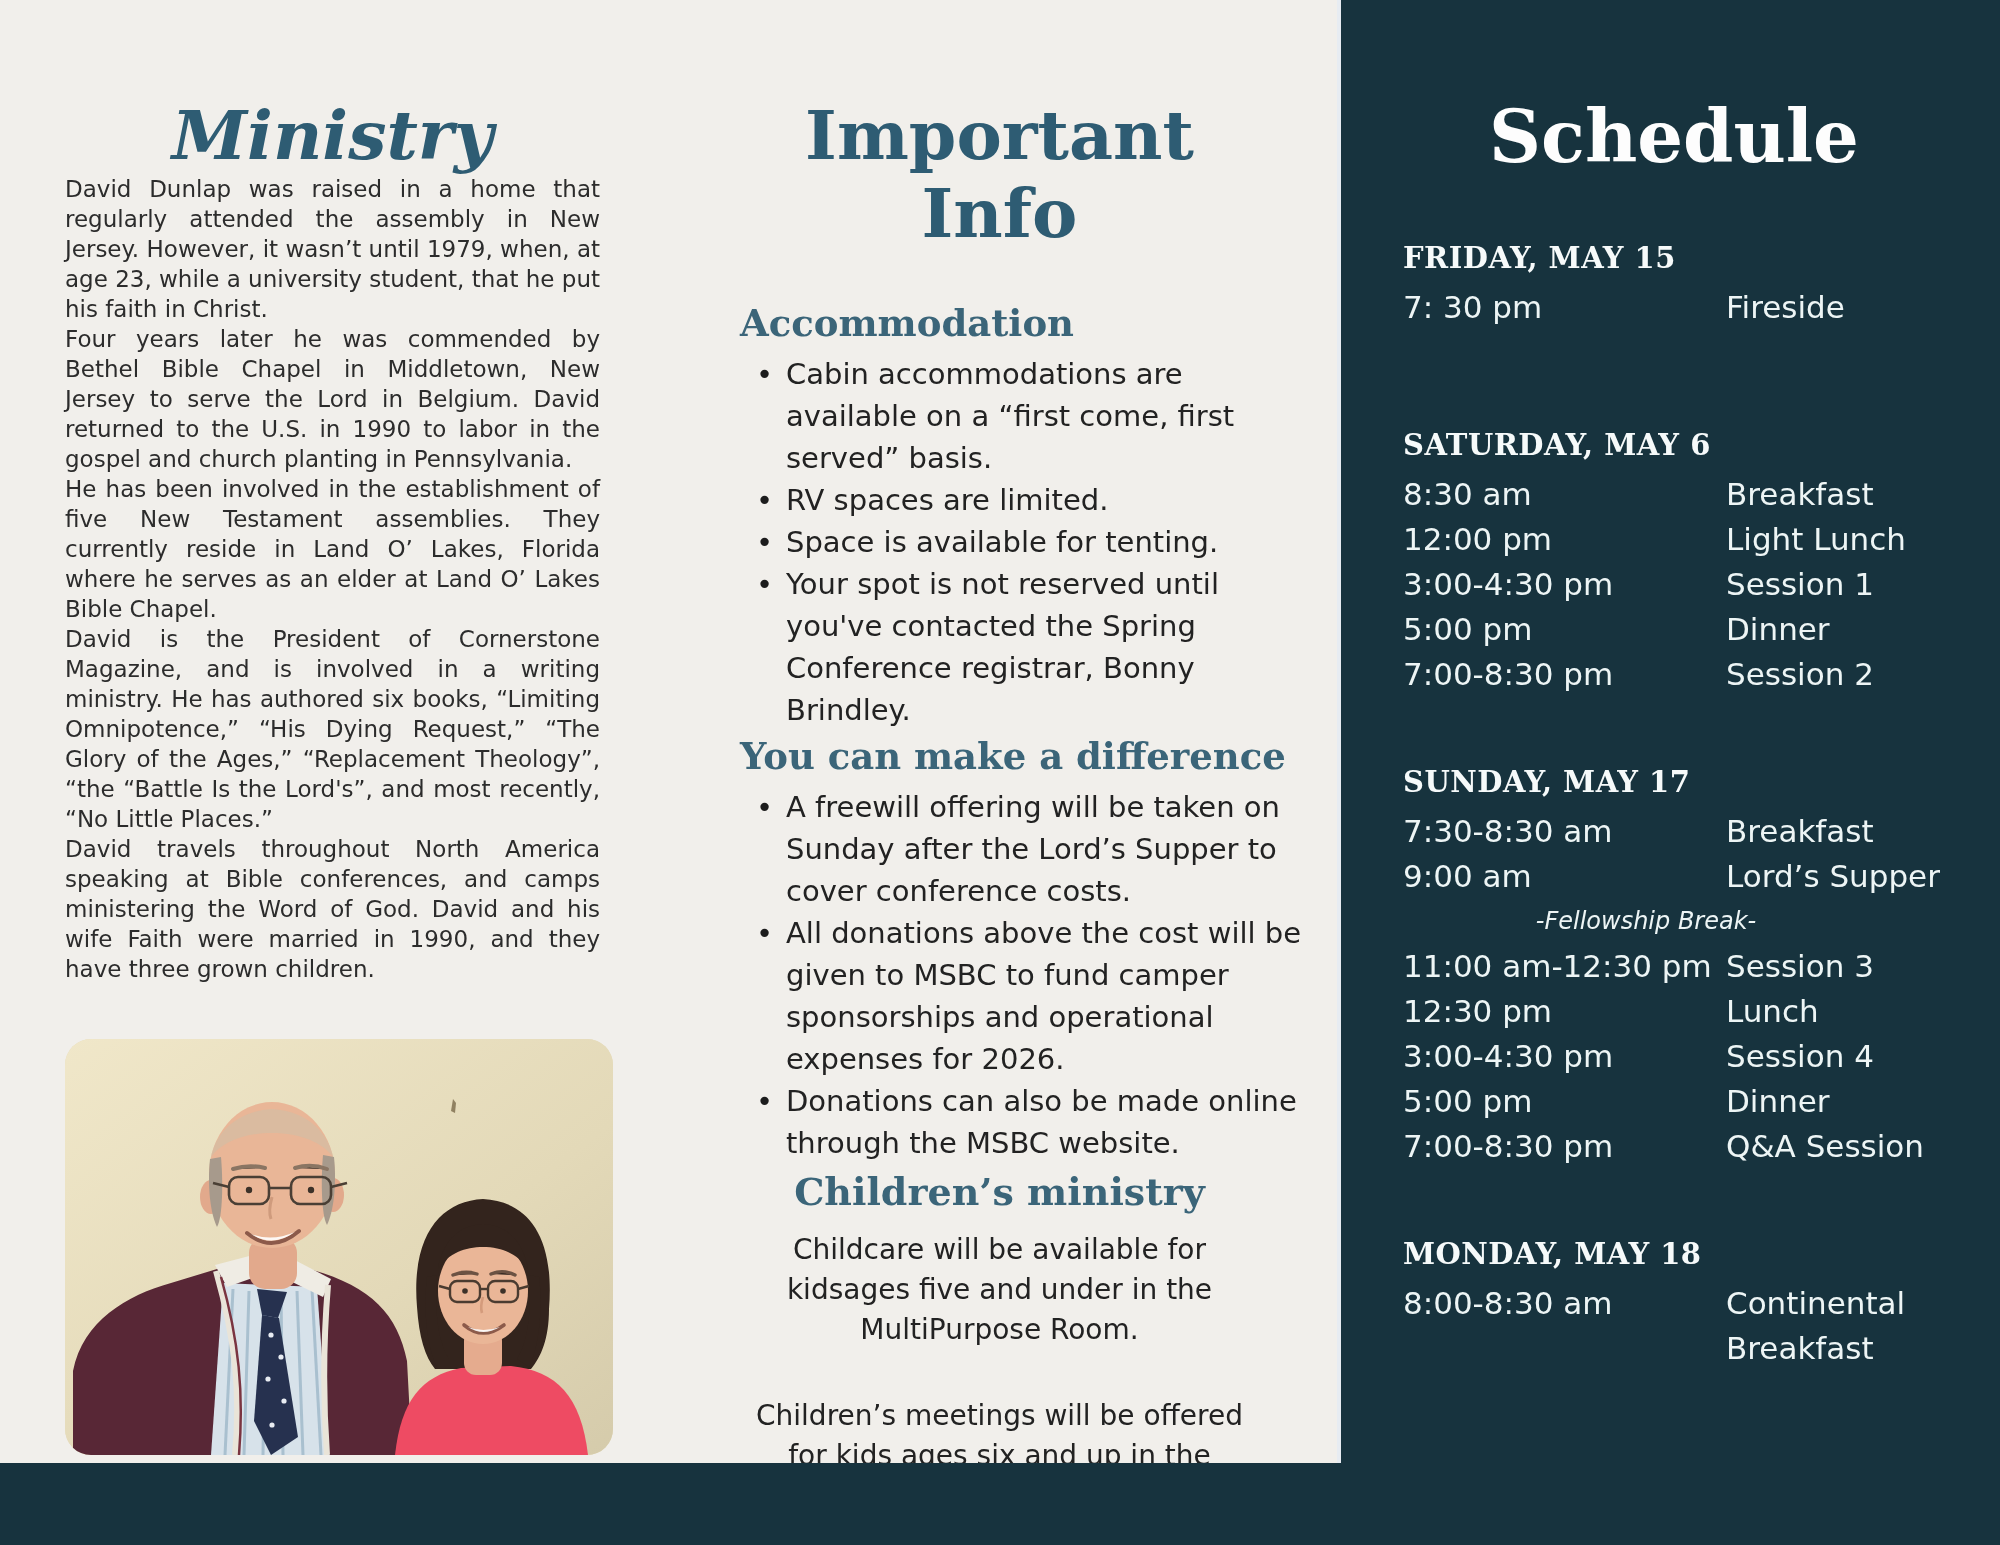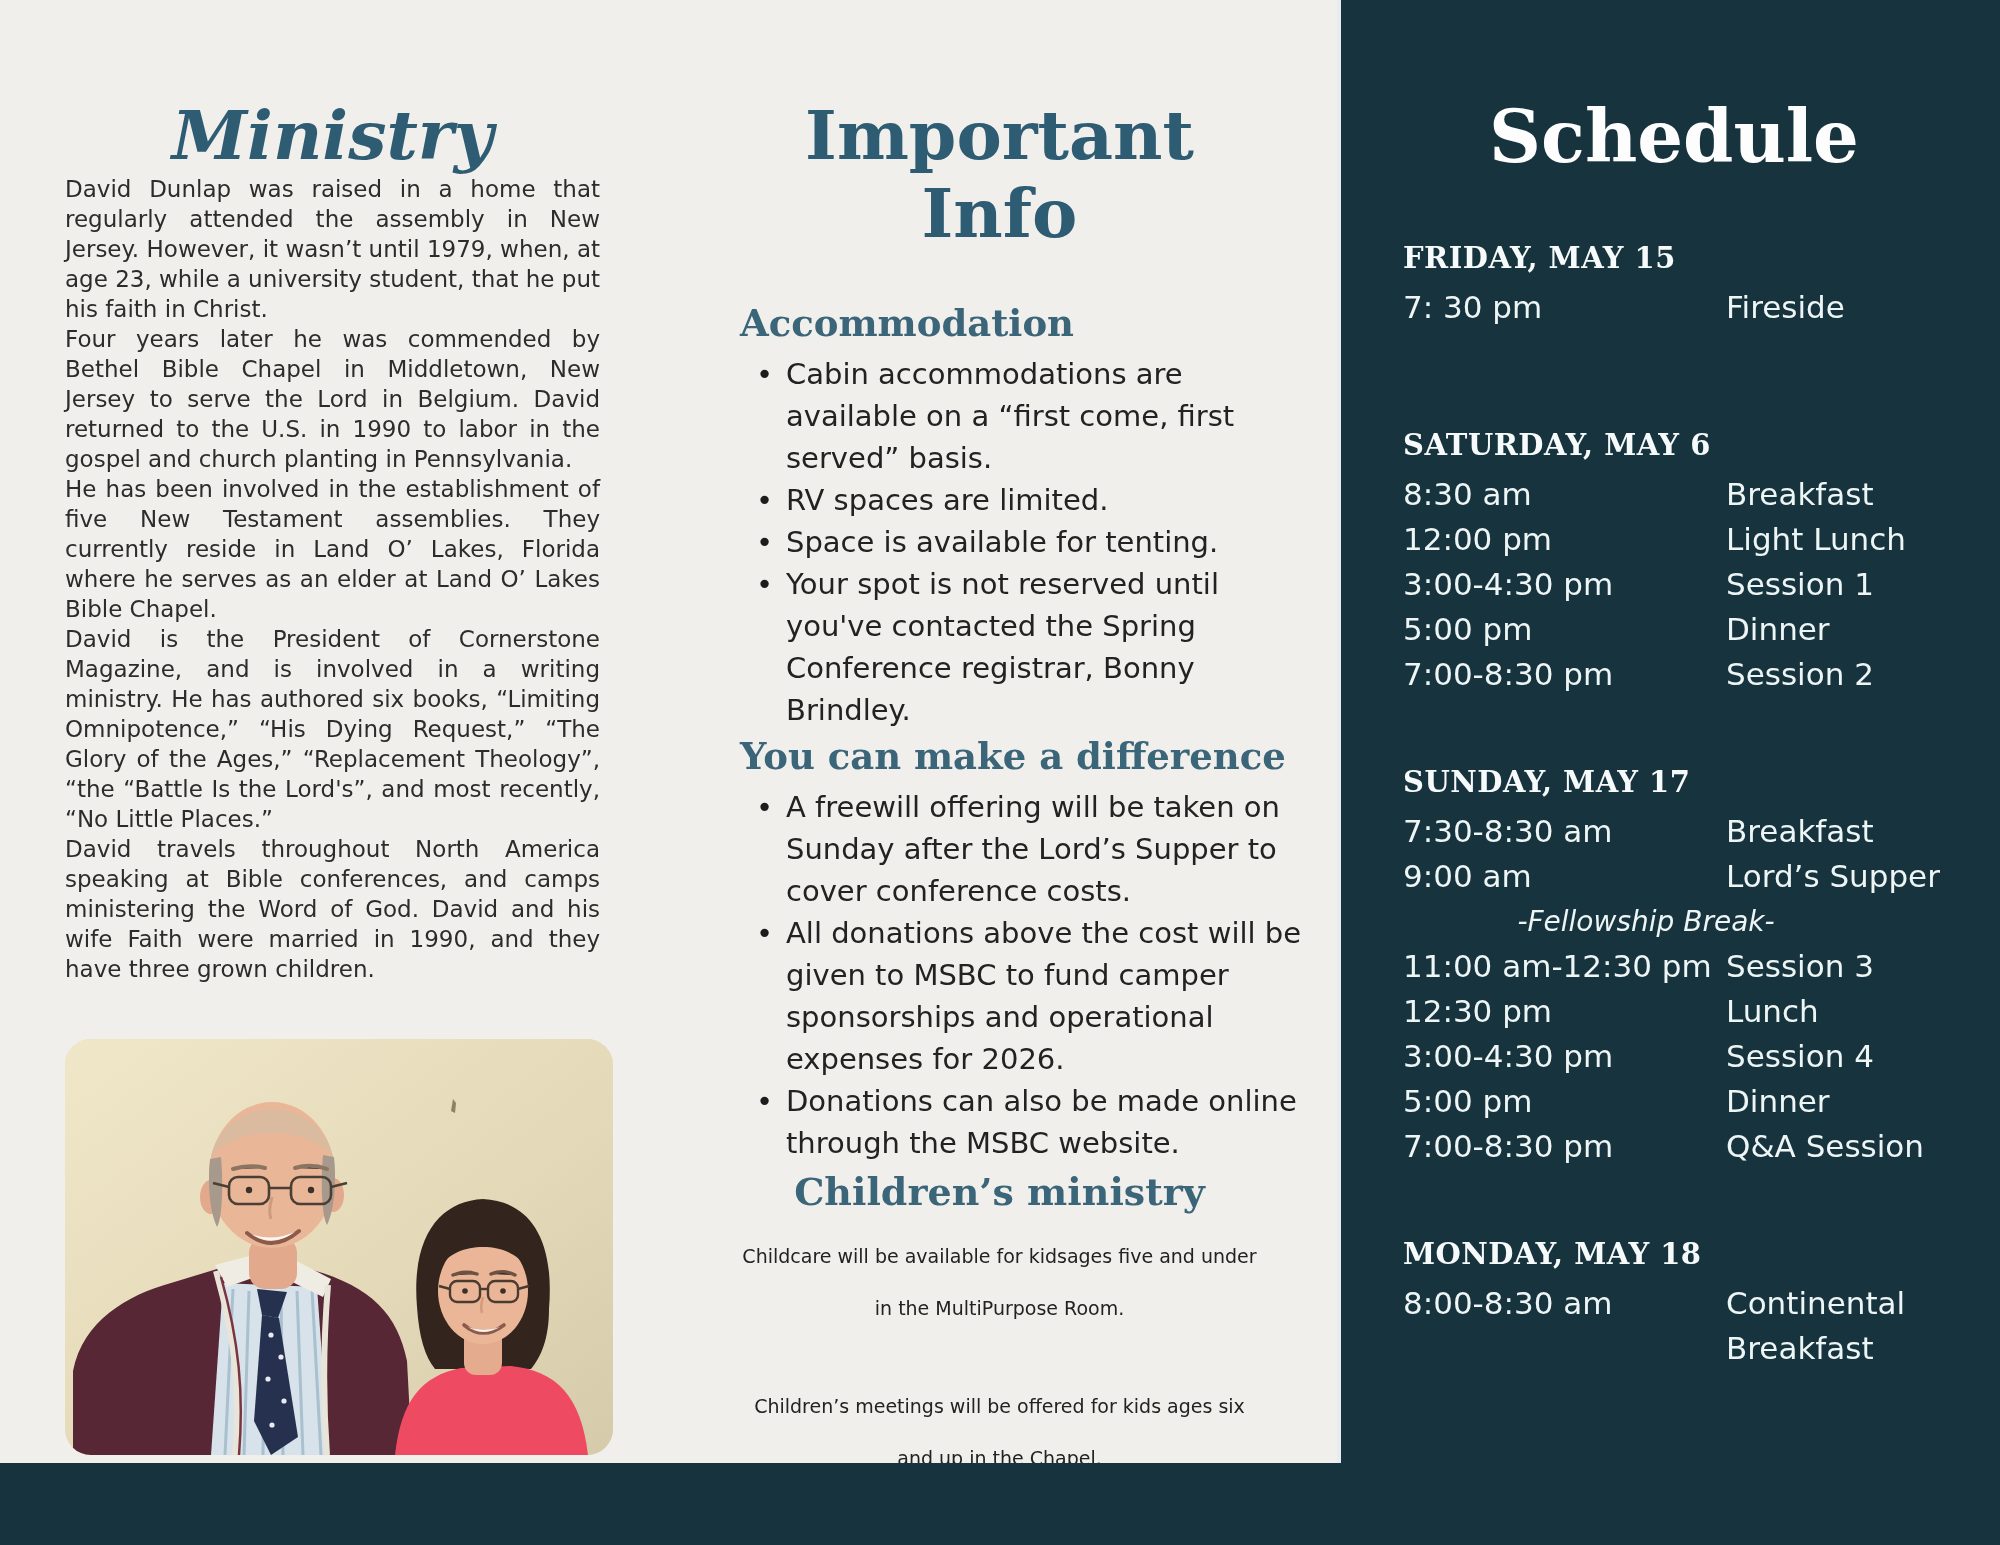--- a/index.html
+++ b/index.html
@@ -51,42 +51,42 @@
   }
   .info-section li::before{
     content:"\2022";position:absolute;left:16px;top:0;
     font-size:29px;line-height:42px;color:#1c1c1c;
   }
   .info-section + .info-section{margin-top:6px;}
   .children{margin-top:8px;}
   .children .subhead{text-align:center;font-size:38px;}
   .children-paras p{
     margin:18px 0 0 0;color:var(--bullet-text);
-    font-size:19px;line-height:52px;text-align:center;
+    font-size:28px;line-height:40px;text-align:center;
   }
   .children-paras p + p{margin-top:46px;}
 
   
   .col-right{
     position:absolute;left:1337px;top:0;width:663px;height:1545px;
     background:var(--panel-dark);border-left:4px solid var(--seam);
     box-sizing:border-box;padding:96px 55px 0 62px;
   }
   .col-right .title{color:#fdfdfd;font-size:72px;margin-bottom:56px;}
   .day{margin-bottom:62px;}
   #schedule-days .day:first-child{margin-bottom:92px;}
   .day-name{
     font-family:"DejaVu Serif","Liberation Serif",serif;
     font-weight:700;color:#f6fafa;font-size:29px;line-height:46px;
     letter-spacing:0.5px;margin:0 0 4px 0;
   }
   .srow{display:grid;grid-template-columns:315px 1fr;color:var(--schedule-text);
     font-size:31px;line-height:45px;gap:8px;}
   .snote{
-    color:var(--schedule-text);font-size:28px;line-height:45px;
+    color:var(--schedule-text);font-size:24px;line-height:45px;
     font-style:italic;text-align:center;padding-right:56px;
   }
 
   
   .bottom-bar{position:absolute;left:0;top:1463px;width:2000px;height:82px;background:var(--panel-dark);}
 </style>
 </head>
 <body>
 
 <div class="page">

